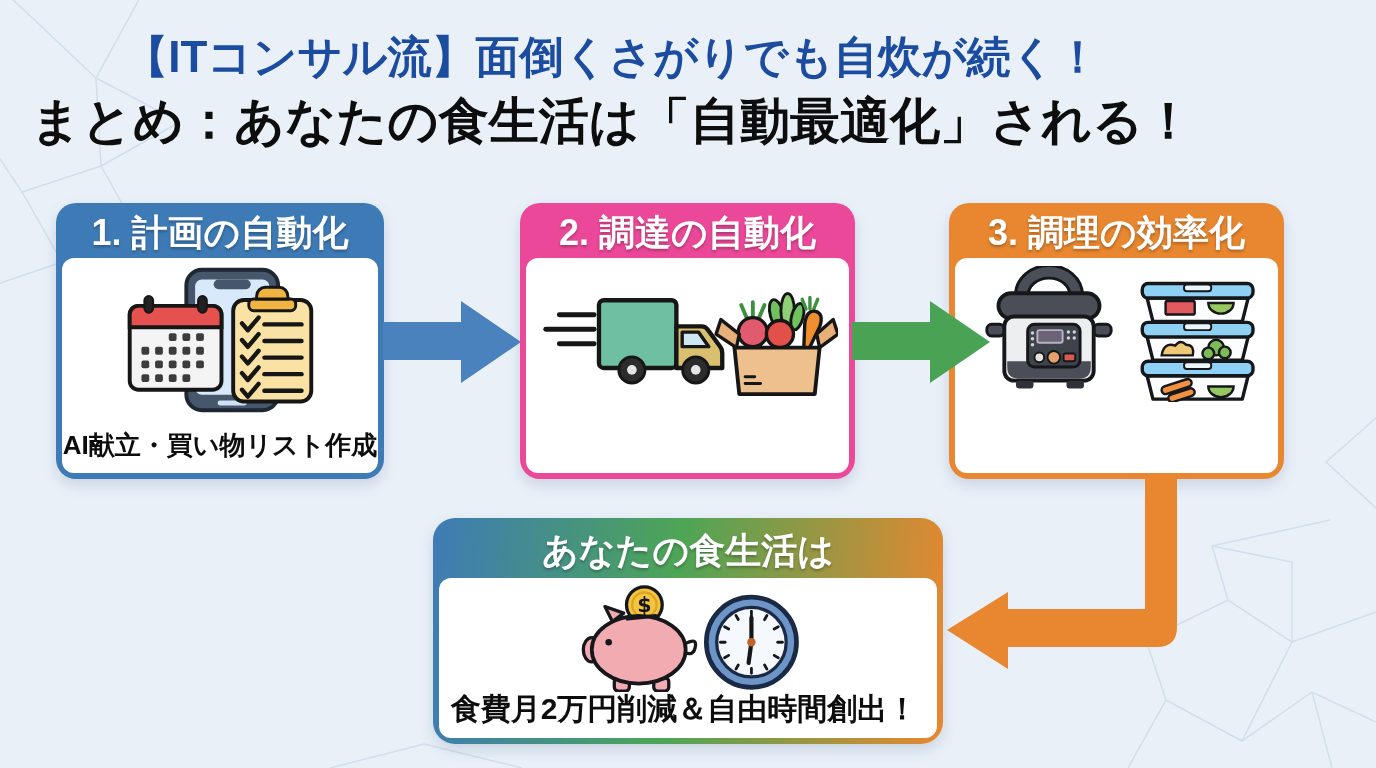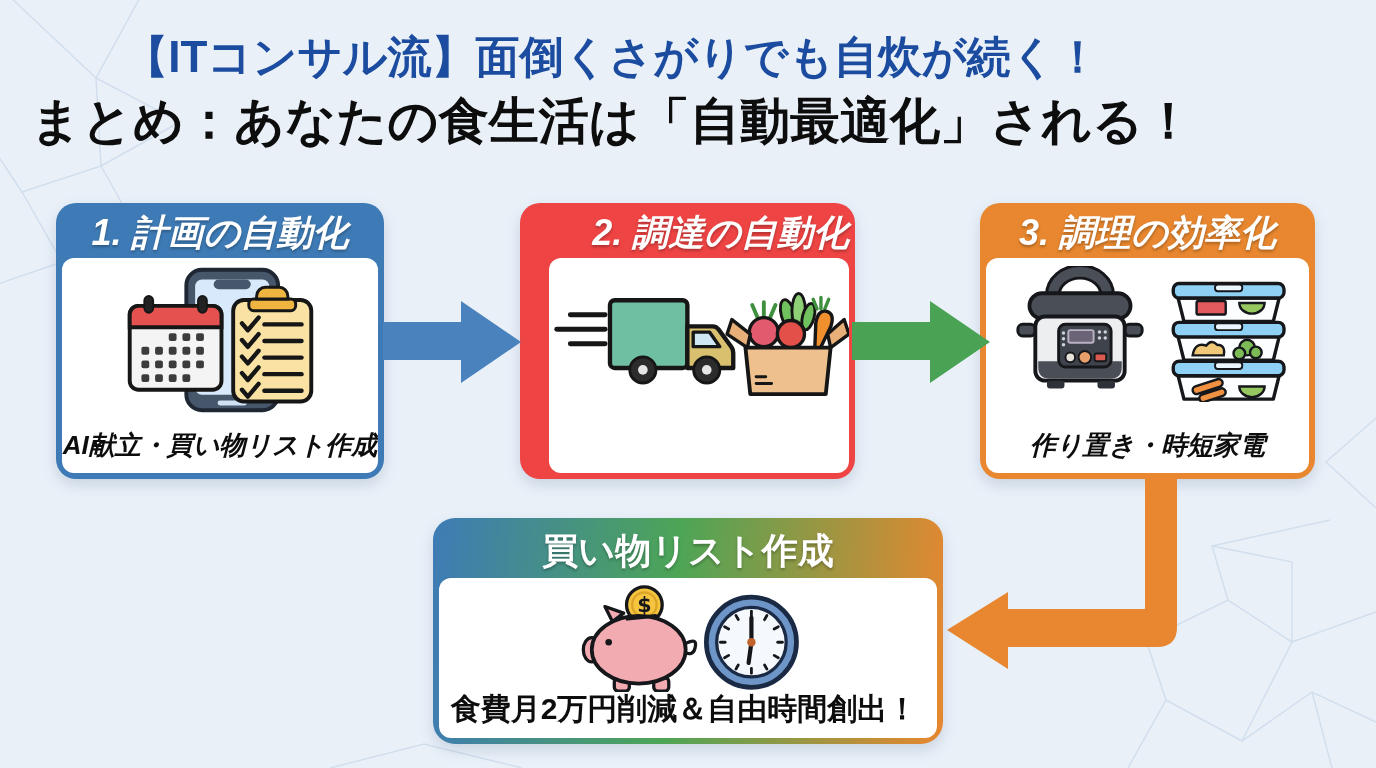--- a/index.html
+++ b/index.html
@@ -14,25 +14,24 @@
   
   .titles{position:absolute;left:0;right:0;top:32px;text-align:center;line-height:1.12;}
   .t1{font-size:44px;font-weight:bold;color:#1b4c9f;letter-spacing:0px;}
   .t2{font-size:50px;font-weight:bold;color:#0d0d0d;margin-top:12px;letter-spacing:0px;}
 
   
   .step{
     position:absolute;top:203px;height:276px;border-radius:20px;padding:6px;
     box-sizing:border-box;display:flex;flex-direction:column;
     box-shadow:0 6px 14px rgba(60,90,130,.18);
-    font-style:italic;
   }
   .step.s1{left:56px;width:328px;background:#3e7bb6;}
-  .step.s2{left:520px;width:335px;background:#ef4444;align-items:flex-end;}
-  .step.s3{left:980px;width:335px;background:#e8872f;}
+  .step.s2{left:520px;width:335px;background:#ec4899;}
+  .step.s3{left:949px;width:335px;background:#e8872f;}
   .step-header{
     flex:0 0 48px;display:flex;align-items:center;justify-content:center;
     color:#ffffff;font-size:36px;font-weight:bold;
     text-shadow:0 2px 3px rgba(0,0,0,.28);
   }
   .step-inner{
     flex:1;background:#ffffff;border-radius:12px;position:relative;
     display:flex;flex-direction:column;align-items:center;overflow:hidden;
   }
   .step-caption{
@@ -253,36 +252,35 @@
           <path d="M181,113 h104 l-6,24 h-92 z" fill="#fbfdff" stroke="#15171b" stroke-width="3.5" stroke-linejoin="round"></path>
           <g transform="rotate(-18 212 126)">
             <rect x="196" y="120" width="32" height="8" rx="4" fill="#ef9140" stroke="#15171b" stroke-width="2.5"></rect>
             <rect x="200" y="130" width="28" height="8" rx="4" fill="#ef9140" stroke="#15171b" stroke-width="2.5"></rect>
           </g>
           <path d="M244,124 a13,11 0 0 0 26,0 z" fill="#97c85f" stroke="#15171b" stroke-width="2.5"></path>
           <rect x="176" y="98" width="114" height="15" rx="6" fill="#8ed1f4" stroke="#15171b" stroke-width="3.5"></rect>
           <rect x="219" y="99" width="28" height="7" rx="3" fill="#eaf7fe" stroke="#15171b" stroke-width="2"></rect>
         </g>
       </svg>
-      <div class="step-caption">作り置き・時短家電</div>
     </div>
   </section>
 
   <svg class="arrow arrow-1" width="140" height="86" viewBox="0 0 140 86">
     <polygon points="0,23 78,23 78,2 138,43 78,84 78,61 0,61" fill="#4a82bd"></polygon>
   </svg>
   <svg class="arrow arrow-2" width="140" height="86" viewBox="0 0 140 86">
     <polygon points="0,23 78,23 78,2 138,43 78,84 78,61 0,61" fill="#4aa355"></polygon>
   </svg>
   <svg class="arrow arrow-3" width="245" height="200" viewBox="0 0 245 200">
     <path d="M205,0 L237,0 L237,148 Q237,168 217,168 L68,168 L68,190 L7,151 L68,113 L68,130 L205,130 Z" fill="#e8872f"></path>
   </svg>
 
   <section class="result">
-    <div class="result-header">買い物リスト作成</div>
+    <div class="result-header">あなたの食生活は</div>
     <div class="result-inner">
       <svg width="235" height="108" viewBox="0 0 250 115" style="margin-top:6px">
 
         <g>
           <circle cx="78" cy="22" r="19" fill="#f5c53f" stroke="#15171b" stroke-width="3.5"></circle>
           <circle cx="78" cy="22" r="13" fill="none" stroke="#dca527" stroke-width="2.5"></circle>
           <text x="78" y="30" font-size="22" font-weight="bold" text-anchor="middle" fill="#15171b" font-family="DejaVu Sans, sans-serif">$</text>
           <path d="M121,64 q14,-8 11,4 q-2,9 -11,5" fill="none" stroke="#15171b" stroke-width="3.5" stroke-linecap="round"></path>
           <rect x="46" y="100" width="16" height="14" rx="4" fill="#f3abb2" stroke="#15171b" stroke-width="3.5"></rect>
           <rect x="88" y="100" width="16" height="14" rx="4" fill="#f3abb2" stroke="#15171b" stroke-width="3.5"></rect>

